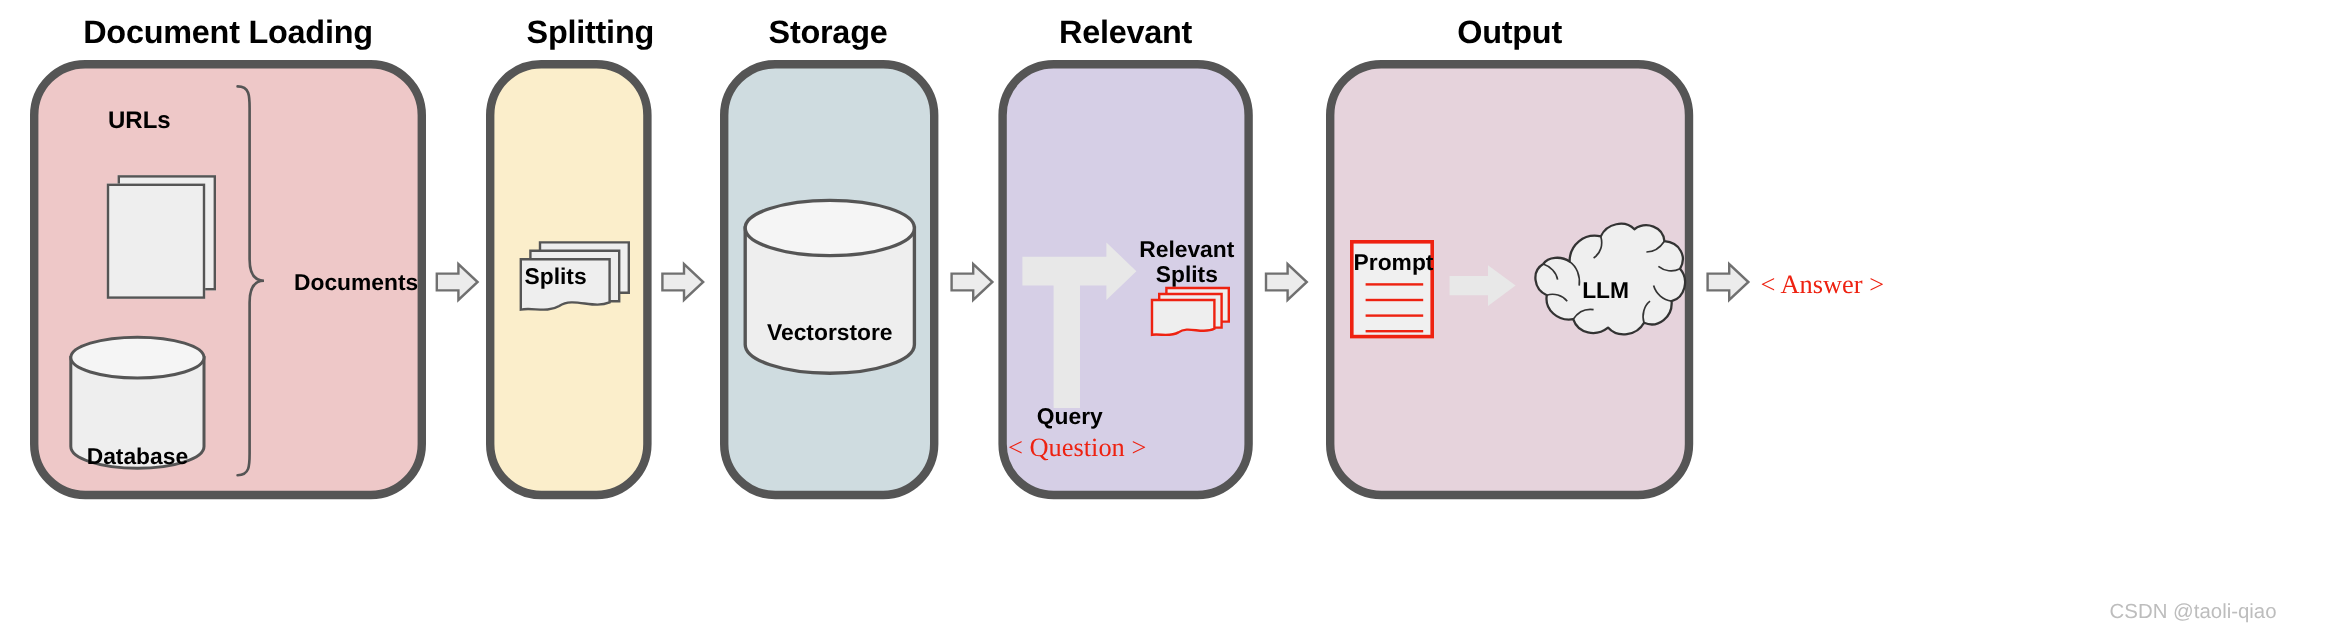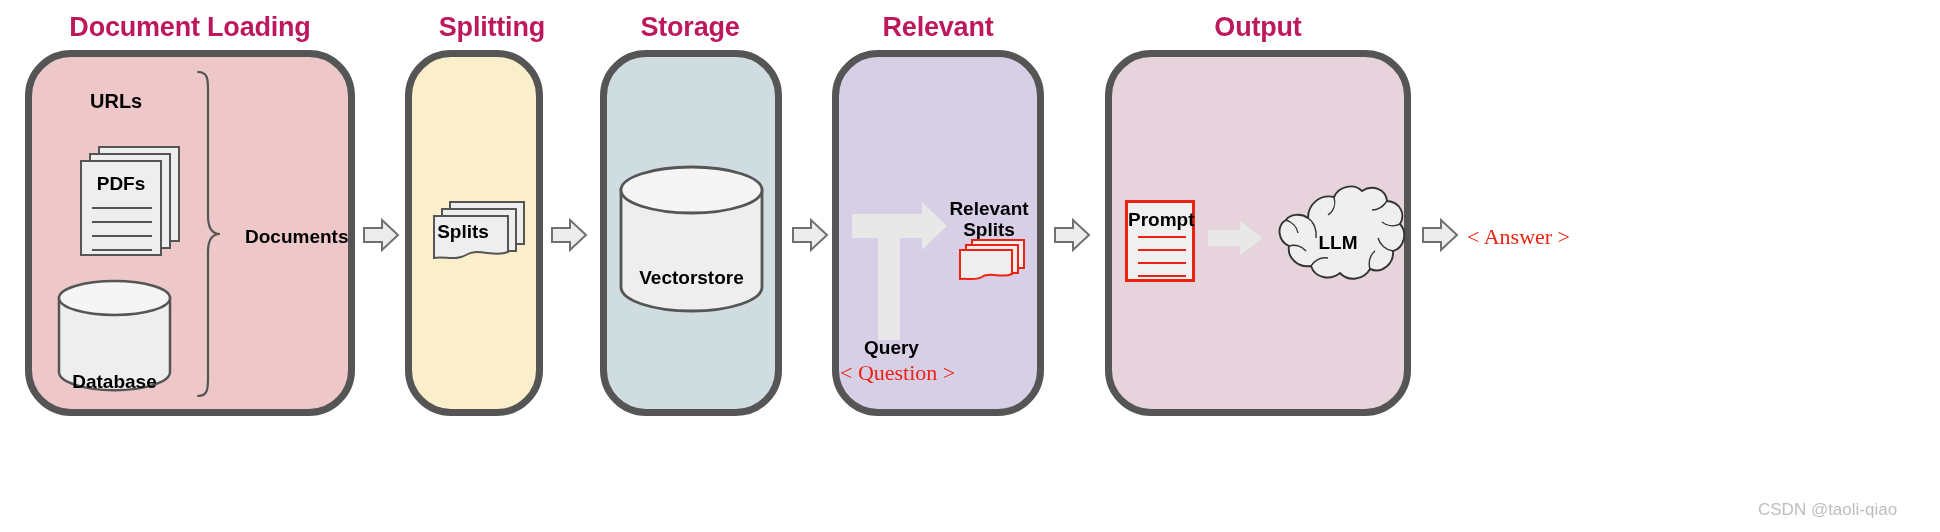--- a/index.html
+++ b/index.html
@@ -19,21 +19,21 @@
     width: 1940px;
     height: 532px;
     background: #ffffff;
   }
 
   
   .stage-title {
     position: absolute;
     font-size: 27px;
     font-weight: bold;
-    color: #be185d;
+    color: #000000;
     text-align: center;
     white-space: nowrap;
     letter-spacing: -0.2px;
   }
 
   
   .panel {
     position: absolute;
     border: 7px solid #555555;
     border-radius: 46px;
@@ -138,27 +138,20 @@
   <div class="stage-title" style="left:832px; top:12px; width:212px;">Relevant</div>
   <div class="stage-title" style="left:1105px;top:12px; width:306px;">Output</div>
 
   <div class="panel" id="panel-doc" style="left:25px; top:50px; width:330px; height:366px; background:#eec8c8;"></div>
 
   <div class="lbl" style="left:90px; top:90px; font-size:20px;">URLs</div>
 
   <div class="doc-stack" style="left:80px; top:146px; width:100px; height:110px;">
     <div class="doc-sheet" style="left:18px; top:0px;  width:82px; height:96px;"></div>
     <div class="doc-sheet" style="left:9px;  top:7px;  width:82px; height:96px;"></div>
-    <div class="doc-sheet" style="left:0px;  top:14px; width:82px; height:96px;">
-      <div class="doc-label" style="left:0; top:11px;">PDFs</div>
-      <div class="doc-rule" style="left:10px; top:45px; width:60px;"></div>
-      <div class="doc-rule" style="left:10px; top:59px; width:60px;"></div>
-      <div class="doc-rule" style="left:10px; top:73px; width:60px;"></div>
-      <div class="doc-rule" style="left:10px; top:87px; width:60px;"></div>
-    </div>
   </div>
 
   <div class="cyl" style="left:57px; top:280px; width:115px; height:110px;">
     <svg width="115" height="110" viewBox="0 0 115 110">
       <path d="M2,18 L2,92 A55,18 0 0 0 113,92 L113,18 Z" fill="#eeeeee" stroke="#555555" stroke-width="2.5"></path>
       <ellipse cx="57.5" cy="18" rx="55.5" ry="17" fill="#f5f5f5" stroke="#555555" stroke-width="2.5"></ellipse>
     </svg>
     <div class="cyl-label" style="left:0; top:55px;margin-top:36px;">Database</div>
   </div>
 

